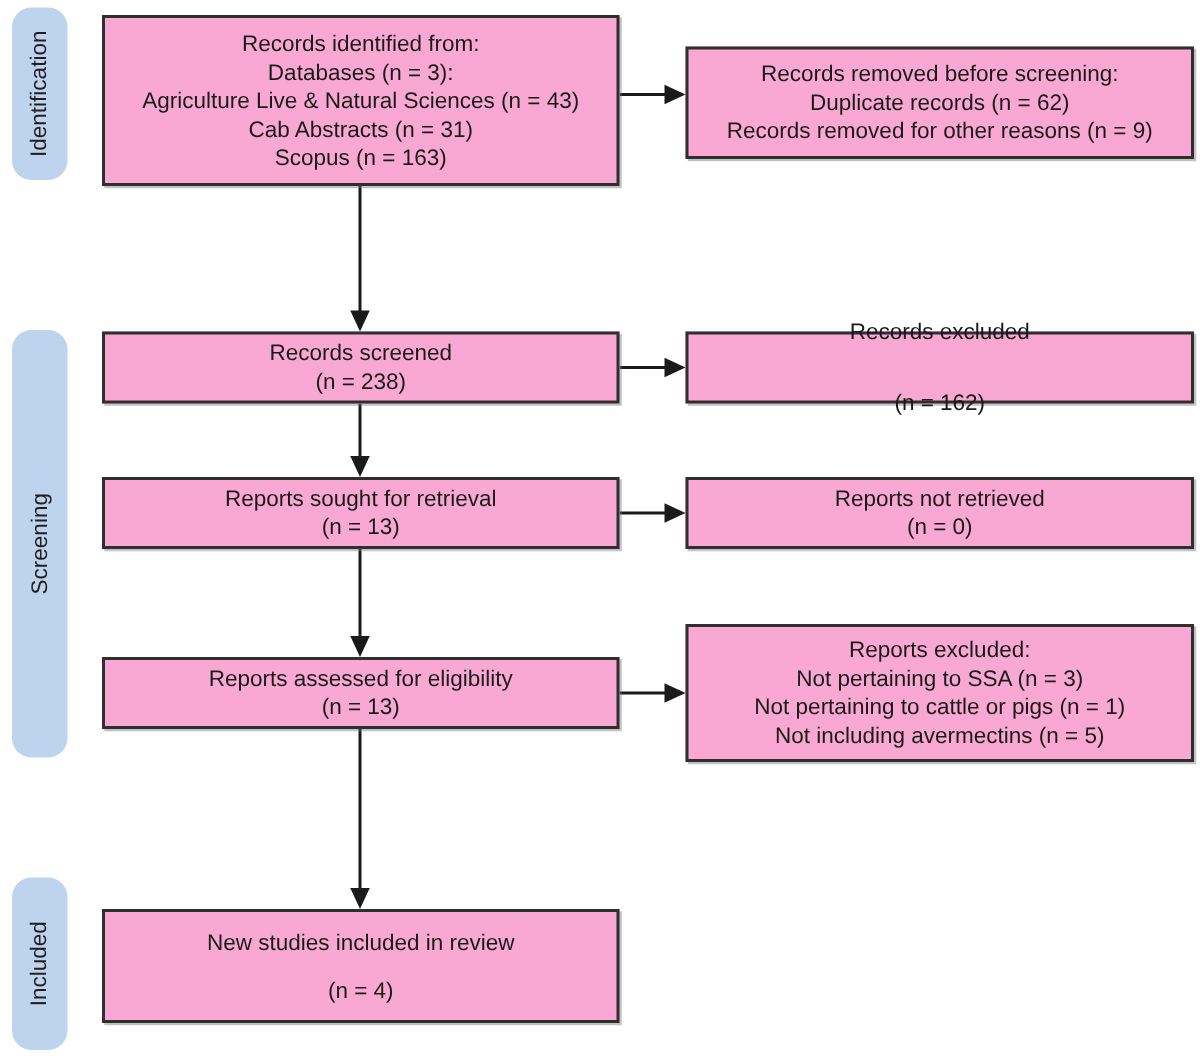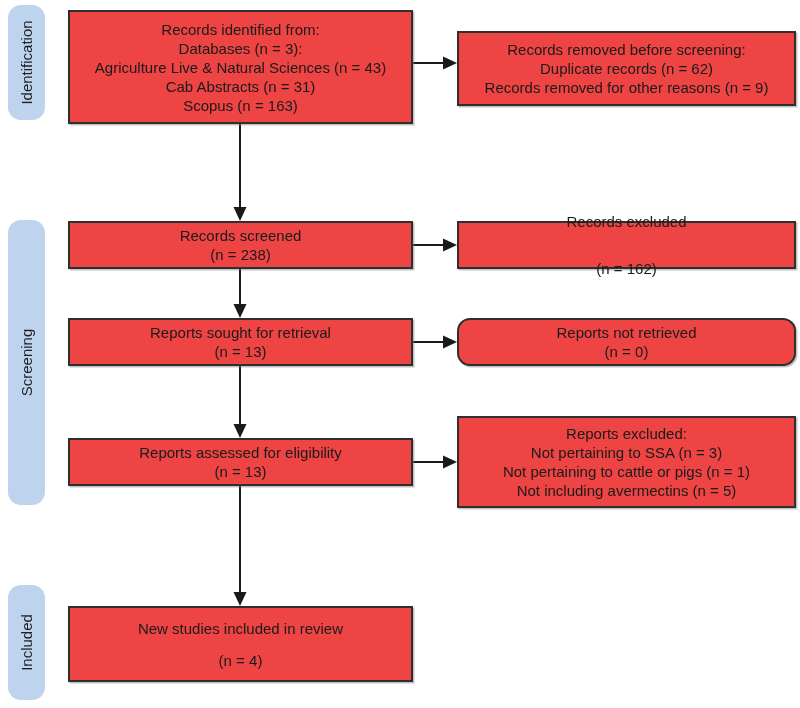--- a/index.html
+++ b/index.html
@@ -23,41 +23,41 @@
   .stage span {
     transform: rotate(-90deg);
     white-space: nowrap;
     font-size: 15px;
     color: #1f1f1f;
   }
   .pbox {
     position: absolute;
     box-sizing: border-box;
     border: 2px solid #2f2f2f;
-    background: #ef4444;
+    background: #f9a8d4;
     display: flex;
     flex-direction: column;
     align-items: center;
     justify-content: center;
     text-align: center;
     font-size: 15px;
     line-height: 19px;
     box-shadow: 1.5px 1.5px 0 rgba(120,120,120,0.45);
     padding: 2px 4px;
   }
   #stage-identification { left: 8px;  top: 5px;   width: 37px; height: 115px; }
   #stage-screening      { left: 8px;  top: 220px; width: 37px; height: 285px; }
   #stage-included       { left: 8px;  top: 585px; width: 37px; height: 115px; }
 
   #box-identified          { left: 68px;  top: 10px;  width: 345px; height: 114px; }
   #box-removed             { left: 457px; top: 31px;  width: 339px; height: 75px;  }
   #box-screened            { left: 68px;  top: 221px; width: 345px; height: 48px;  }
   #box-records-excluded    { left: 457px; top: 221px; width: 339px; height: 48px; gap: 28px;  }
   #box-sought              { left: 68px;  top: 318px; width: 345px; height: 48px;  }
-  #box-not-retrieved       { left: 457px; top: 318px; width: 339px; height: 48px; border-radius: 13px;  }
+  #box-not-retrieved       { left: 457px; top: 318px; width: 339px; height: 48px;  }
   #box-assessed            { left: 68px;  top: 438px; width: 345px; height: 48px; text-align: right;  }
   #box-reports-excluded    { left: 457px; top: 416px; width: 339px; height: 92px;  }
   #box-included-studies    { left: 68px;  top: 606px; width: 345px; height: 76px; gap: 13px;  }
 
   svg.arrows {
     position: absolute;
     left: 0; top: 0;
     pointer-events: none;
   }
   svg.arrows line    { stroke: #1a1a1a; stroke-width: 2; }

